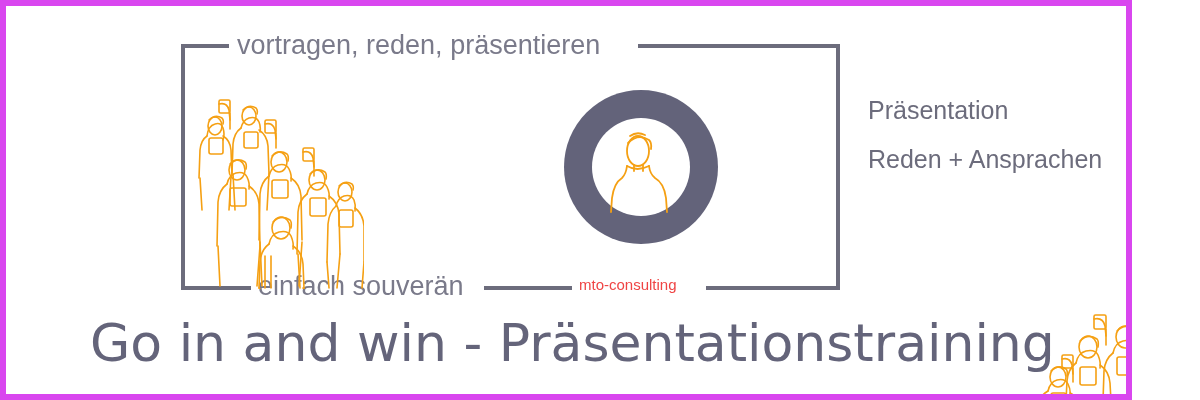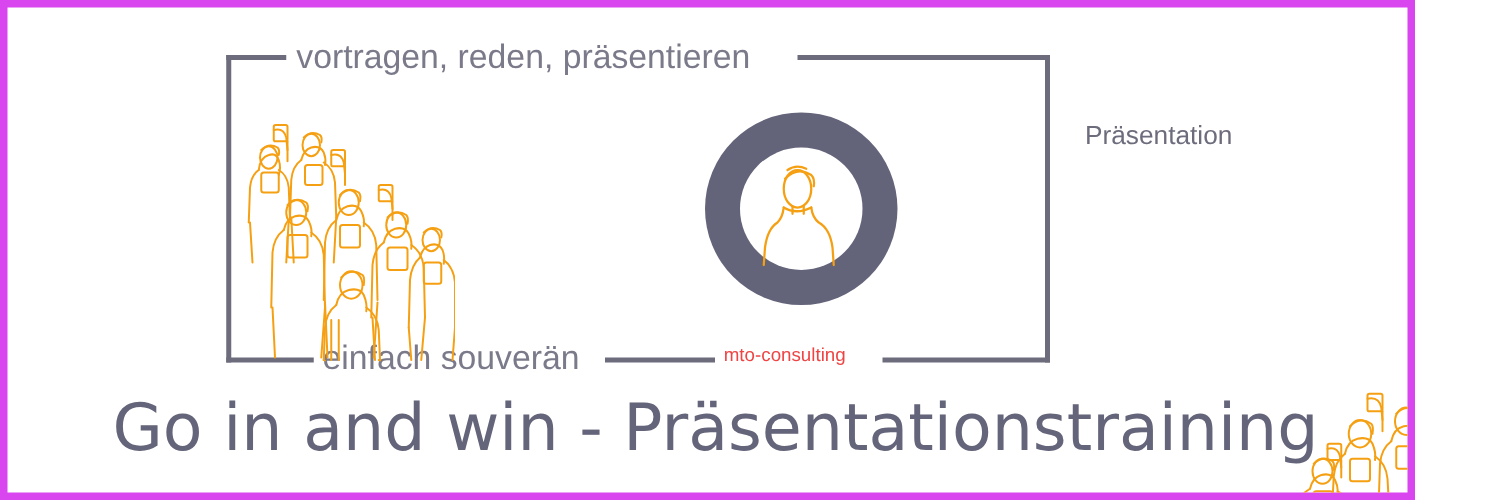--- a/index.html
+++ b/index.html
@@ -110,21 +110,21 @@
 
   
   #topic-list {
     position: absolute;
     left: 862px;
     top: 92px;
     width: 300px;
   }
   .topic-item {
     color: #6c6c7c;
-    font-size: 21px;
+    font-size: 25px;
     line-height: 1;
     margin-bottom: 24px;
     white-space: nowrap;
   }
 
   
   #headline {
     position: absolute;
     left: 84px;
     top: 311px;
@@ -248,20 +248,21 @@
       <path d="M36 18 q7-5 15-1"></path>
       <path d="M33 48 q-1 8 -5 12 q-8 5 -10 20 l-1 14"></path>
       <path d="M55 48 q1 8 6 12 q9 5 11 20 l1 14"></path>
       <path d="M33 48 q10 6 22 0"></path>
       <path d="M40 47 l0 6 M49 47 l0 6"></path>
     </svg>
   </div>
 
   <div id="topic-list">
     <div class="topic-item">Präsentation</div>
+    <div class="topic-item">Reden + Ansprachen</div>
   </div>
 
   <div id="headline">Go in and win - Präsentationstraining</div>
 
   <svg id="crowd-bottom-right" viewBox="0 0 172 100" fill="none" stroke="#f5a013" stroke-width="1.6" stroke-linecap="round" stroke-linejoin="round">
     <g>
       <ellipse cx="58" cy="46" rx="9" ry="11"></ellipse>
       <path d="M50 40 q8-8 17-2 q2 2 1 8"></path>
       <path d="M46 62 q2-10 10-12 q9-2 12 4 q3 7 2 13"></path>
       <path d="M46 62 q-8 6 -9 18 l-1 20"></path>

